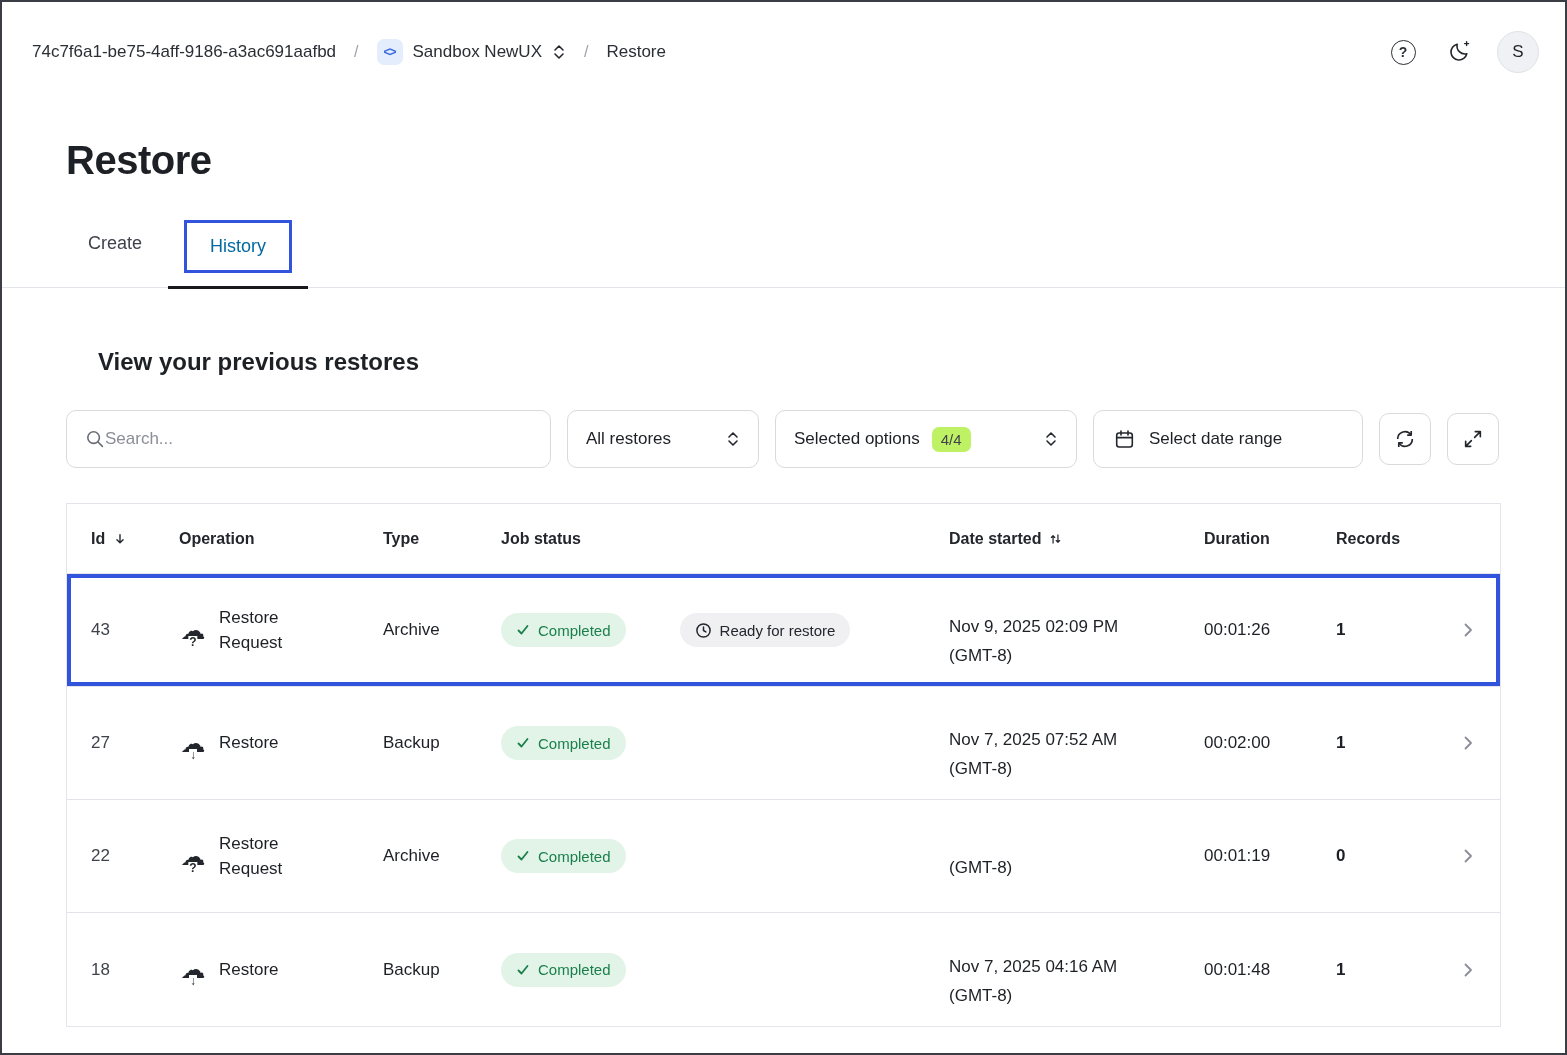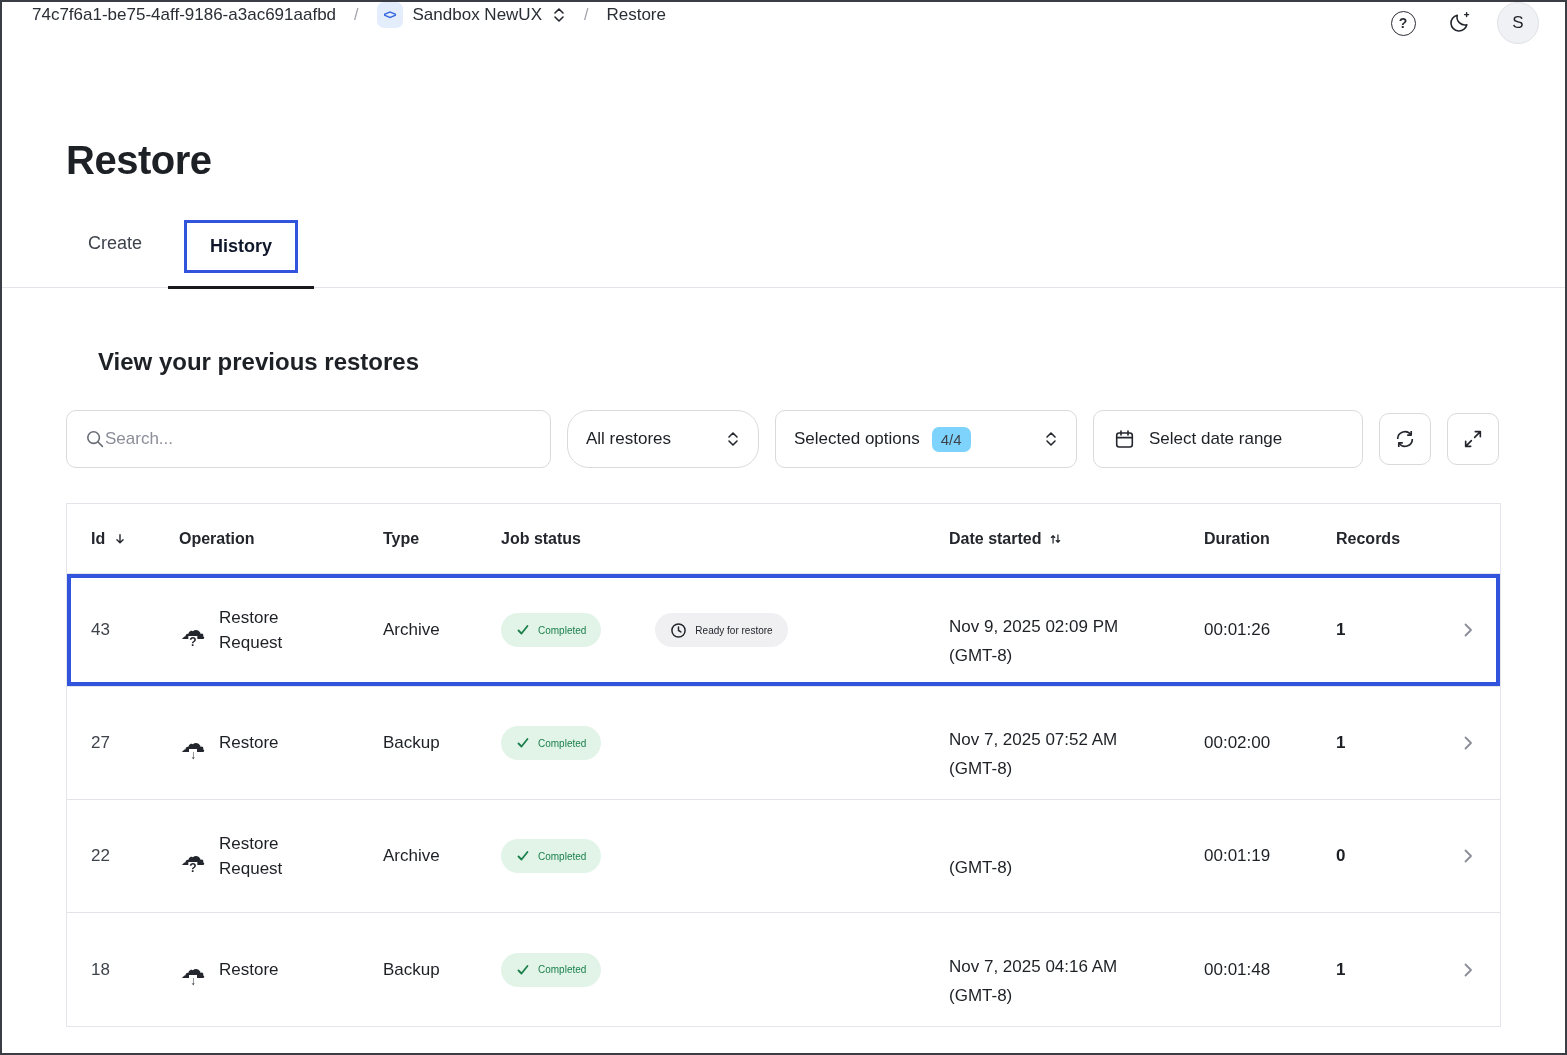--- a/index.html
+++ b/index.html
@@ -12,69 +12,69 @@
     --green-badge-text:#1a7f4b;
     --gray-badge-bg:#f0f0f3;
     --chip-bg:#e3edfc;
     --chip-text:#3767e0;
   }
   *{margin:0;padding:0;box-sizing:border-box;}
   body{background:#fff;font-family:"Liberation Sans",sans-serif;color:var(--text);}
   .screen{position:relative;width:1567px;height:1055px;border:2px solid #3a3e44;background:#fff;overflow:hidden;}
 
   
-  .topbar{height:100px;display:flex;align-items:flex-start;justify-content:space-between;padding:0 26px 0 30px;}
+  .topbar{height:100px;display:flex;align-items:center;justify-content:space-between;padding:0 26px 0 30px;}
   .breadcrumb{display:flex;align-items:center;gap:18px;font-size:17px;color:#2a2e35;}
   .crumb-sep{color:#a0a3aa;font-size:16px;}
   .crumb-cluster{display:flex;align-items:center;gap:10px;font-weight:500;cursor:pointer;}
   .code-chip{width:26px;height:26px;border-radius:7px;background:var(--chip-bg);color:var(--chip-text);font-size:12px;font-weight:700;display:flex;align-items:center;justify-content:center;letter-spacing:-1px;}
   .topbar-right{display:flex;align-items:center;gap:20px;}
   .icon-btn{width:36px;height:36px;display:flex;align-items:center;justify-content:center;cursor:pointer;}
   .help-circle{width:25px;height:25px;border:1.7px solid #2a2e35;border-radius:50%;display:flex;align-items:center;justify-content:center;font-size:14px;font-weight:600;color:#2a2e35;}
   .avatar{width:42px;height:42px;border-radius:50%;background:#f0f1f4;border:1px solid #e0e2e6;display:flex;align-items:center;justify-content:center;font-size:17px;font-weight:500;cursor:pointer;}
 
   
   .page-title{font-size:40px;font-weight:700;letter-spacing:-0.5px;padding:0 64px;margin-top:36px;}
   .tabs{display:flex;align-items:flex-end;gap:4px;padding:0 64px;margin-top:30px;border-bottom:1px solid var(--border);}
   .tab{font-size:18px;color:#3f434c;cursor:pointer;}
   .tab-create{padding:20px 22px 33px;}
-  .tab-history{padding:0 16px 13px;border-bottom:3px solid #17191c;margin-bottom:-2px;color:#0f172a;font-weight:700;}
+  .tab-history{padding:0 16px 13px;border-bottom:3px solid #17191c;margin-bottom:-2px;color:#0369a1;font-weight:400;}
   .annotation-ring{display:inline-block;border:3px solid var(--accent);padding:13px 23px;}
 
   .section-heading{font-size:24px;font-weight:700;padding:0 96px;margin-top:60px;}
 
   
   .filters{display:flex;gap:16px;padding:0 64px;margin-top:34px;height:58px;}
   .control{height:58px;border:1px solid var(--control-border);border-radius:10px;display:flex;align-items:center;font-size:17px;background:#fff;}
   .search-box{width:485px;padding:0 18px;}
   .search-box input{border:none;outline:none;font-size:17px;flex:1;font-family:inherit;color:var(--text);background:transparent;}
   .search-box input::placeholder{color:#8b8d98;}
   .dd{justify-content:space-between;padding:0 18px;cursor:pointer;gap:12px;}
-  .dd-restores{width:192px;border-radius:22px;}
+  .dd-restores{width:192px;}
   .dd-options{width:302px;}
   .dd-left{display:flex;align-items:center;gap:12px;}
-  .count-pill{background:#7dd3fc;border-radius:7px;padding:4px 9px;font-size:15px;color:#3f434c;}
+  .count-pill{background:#bef264;border-radius:7px;padding:4px 9px;font-size:15px;color:#3f434c;}
   .dd-date{width:270px;gap:14px;padding:0 20px;cursor:pointer;}
   .sq-btn{width:52px;height:52px;justify-content:center;align-self:center;cursor:pointer;}
 
   
   .table{margin:35px 64px 0;border:1px solid var(--border);border-radius:0;overflow:hidden;}
   .thead,.trow{display:grid;grid-template-columns:88px 204px 118px 448px 255px 132px 120px 1fr;align-items:center;padding-left:24px;}
   .thead{height:70px;border-bottom:1px solid var(--border);font-size:16px;font-weight:600;color:#23262c;}
   .hcell{display:flex;align-items:center;gap:8px;}
   .trow{height:113px;border-bottom:1px solid var(--border);font-size:17px;cursor:pointer;}
   .trow:last-child{border-bottom:none;}
   .trow.highlight{box-shadow:inset 0 0 0 4px var(--accent);}
   .cell.id{color:#3f434c;}
   .cell.op{display:flex;align-items:center;gap:12px;}
   .op-icon{position:relative;width:28px;font-size:25px;line-height:1;color:#23262c;text-align:center;}
   .op-icon i{position:absolute;left:50%;bottom:-5px;transform:translateX(-50%);font-style:normal;font-size:12px;font-weight:700;background:#fff;padding:0 1px;line-height:1;color:#23262c;}
   .op-label{max-width:86px;line-height:1.5;}
   .cell.status{display:flex;align-items:center;gap:54px;}
-  .badge{display:inline-flex;align-items:center;gap:8px;height:34px;padding:0 15px;border-radius:17px;font-size:10px;white-space:nowrap;}
+  .badge{display:inline-flex;align-items:center;gap:8px;height:34px;padding:0 15px;border-radius:17px;font-size:15px;white-space:nowrap;}
   .badge.green{background:var(--green-badge-bg);color:var(--green-badge-text);}
   .badge.gray{background:var(--gray-badge-bg);color:#23262c;}
   .cell.date{line-height:1.7;margin-top:24px;}
   .cell.rec{font-weight:700;}
   .cell.chev{display:flex;justify-content:flex-end;padding-right:24px;}
   svg{display:block;}
 </style>
 </head>
 <body>
 

